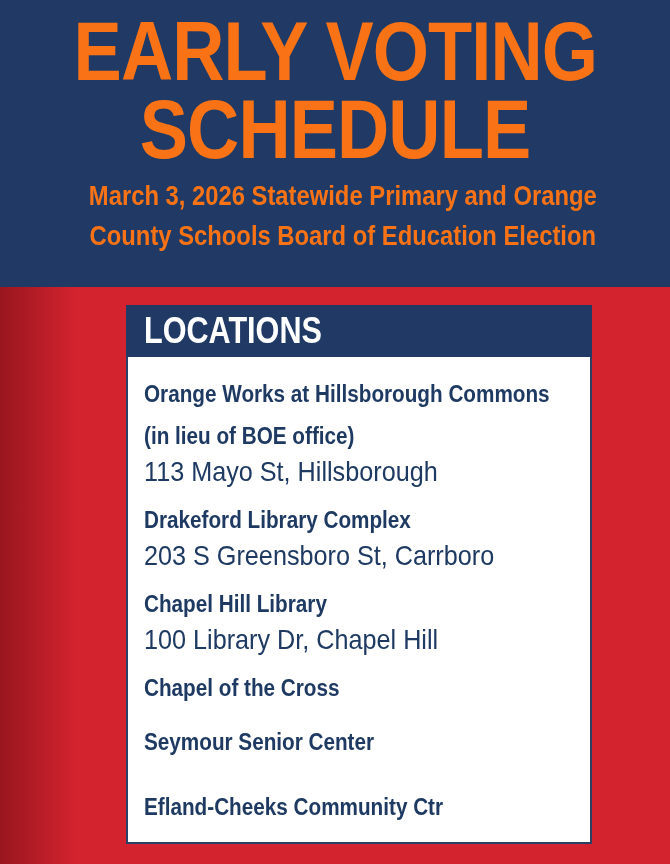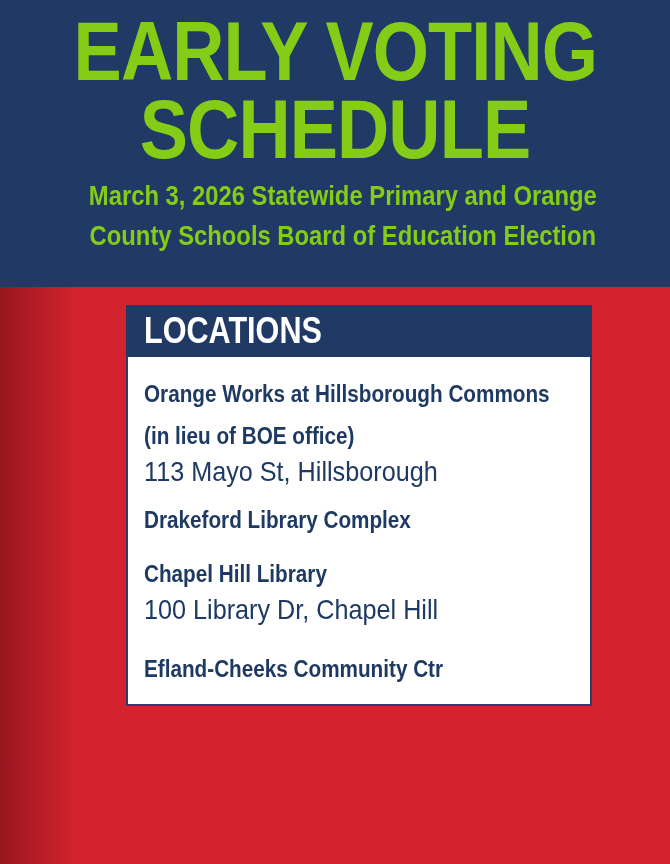--- a/index.html
+++ b/index.html
@@ -15,21 +15,21 @@
     font-family: "Liberation Sans", sans-serif;
     background: #d2232e;
   }
 
   
   .hero {
     box-sizing: border-box;
     width: 670px;
     height: 287px;
     background: #203a65;
-    color: #84cc16;
+    color: #f97316;
     text-align: center;
     padding-top: 12px;
   }
   .title-line {
     font-size: 84px;
     font-weight: 700;
     line-height: 78px;
     letter-spacing: -1px;
   }
   .title-line .cx {
@@ -153,35 +153,44 @@
           </div>
           <div class="loc-addr">
             <span class="cx">113 Mayo St, Hillsborough</span>
           </div>
         </div>
 
         <div class="loc-entry">
           <div class="loc-name">
             <span class="cx">Drakeford Library Complex</span>
           </div>
+          <div class="loc-addr">
+            <span class="cx">203 S Greensboro St, Carrboro</span>
+          </div>
         </div>
 
         <div class="loc-entry">
           <div class="loc-name">
             <span class="cx">Chapel Hill Library</span>
           </div>
           <div class="loc-addr">
             <span class="cx">100 Library Dr, Chapel Hill</span>
           </div>
         </div>
 
         <div class="loc-entry">
-        </div>
-
-        <div class="loc-entry">
+          <div class="loc-name">
+            <span class="cx">Chapel of the Cross</span>
+          </div>
+        </div>
+
+        <div class="loc-entry">
+          <div class="loc-name">
+            <span class="cx">Seymour Senior Center</span>
+          </div>
         </div>
 
         <div class="loc-entry">
           <div class="loc-name">
             <span class="cx">Efland-Cheeks Community Ctr</span>
           </div>
         </div>
 
       </div>
     </div>

